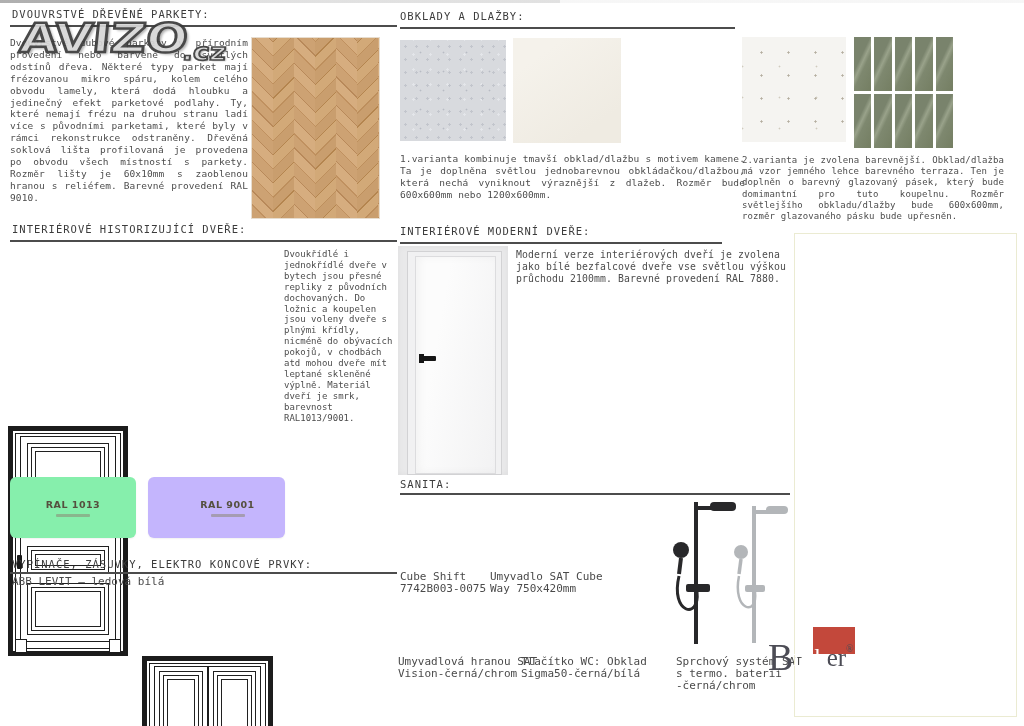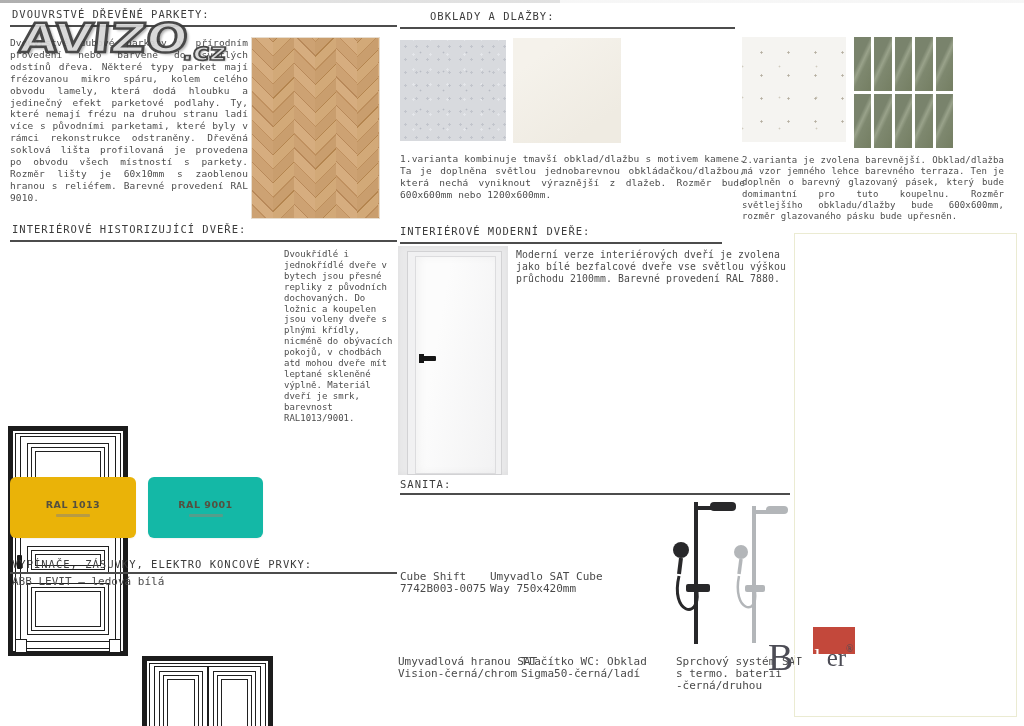--- a/index.html
+++ b/index.html
@@ -62,22 +62,22 @@
   
   .mdoor-wrap{background:#e9e9ea;box-shadow:inset 0 0 6px rgba(0,0,0,.05);}
   .mdoor-frame{position:absolute;left:9px;top:5px;right:6px;bottom:0;border:1px solid #d2d2d4;background:#f1f1f2;}
   .mdoor{position:absolute;left:7px;top:4px;right:5px;bottom:0;background:linear-gradient(100deg,#fcfcfc 30%,#f2f2f3);
       border:1px solid #dcdcde;box-shadow:inset 4px 0 8px rgba(0,0,0,.04);}
   .mhandle{position:absolute;left:3px;top:46%;width:17px;height:5px;background:#161616;border-radius:1px;}
   .mhandle::before{content:"";position:absolute;left:0;top:-2px;width:5px;height:9px;background:#161616;}
   
   .ral{border-radius:6px;display:flex;flex-direction:column;align-items:center;justify-content:center;
       box-shadow:0 1px 2px rgba(0,0,0,.06);}
-  .ral-1013{background:#eab308;}
-  .ral-9001{background:#14b8a6;}
+  .ral-1013{background:#86efac;}
+  .ral-9001{background:#c4b5fd;padding-left:22px;}
   .ral b{font-size:9.5px;letter-spacing:.5px;color:#55503f;font-family:"DejaVu Sans", sans-serif;}
   .ral i{display:block;width:34px;height:3px;background:#8d8775;opacity:.55;border-radius:1px;margin-top:4px;}
   .shower svg{display:block;}
   .sh-black{stroke:#28282a;fill:#28282a;}
   .sh-chrome{stroke:#b3b6b9;fill:#b3b6b9;}
   
   .frame-box{border:1px solid #ebebd2;}
   
   .logo{font-family:"Liberation Serif", serif;color:#4c4c55;z-index:10;}
   .logo-red{position:absolute;left:45px;top:5px;width:42px;height:27px;background:#c3483b;z-index:0;}
@@ -91,21 +91,21 @@
 </head>
 <body>
 
 <div class="abs topbar"></div>
 
 <div class="abs h" style="left:12px;top:8px;">DVOUVRSTVÉ DŘEVĚNÉ PARKETY:</div>
 <div class="abs rule" style="left:10px;top:25px;width:387px;"></div>
 <div class="abs body-text" style="left:10px;top:37px;width:238px;">Dvouvrstvé dubové parkety v přírodním provedení nebo barvené do světlých odstínů dřeva. Některé typy parket mají frézovanou mikro spáru, kolem celého obvodu lamely, která dodá hloubku a jedinečný efekt parketové podlahy. Ty, které nemají frézu na druhou stranu ladí více s původními parketami, které byly v rámci rekonstrukce odstraněny. Dřevěná soklová lišta profilovaná je provedena po obvodu všech místností s parkety. Rozměr lišty je 60x10mm s zaoblenou hranou s reliéfem. Barevné provedení RAL 9010.</div>
 <div class="abs parquet" style="left:252px;top:38px;width:127px;height:180px;"></div>
 
-<div class="abs h" style="left:400px;top:10px;margin-left:30px;">OBKLADY A DLAŽBY:</div>
+<div class="abs h" style="left:400px;top:10px;">OBKLADY A DLAŽBY:</div>
 <div class="abs rule" style="left:400px;top:27px;width:335px;"></div>
 <div class="abs tile-stone" style="left:400px;top:40px;width:106px;height:101px;"></div>
 <div class="abs tile-cream" style="left:513px;top:38px;width:108px;height:105px;"></div>
 <div class="abs body-text" style="left:400px;top:153px;width:345px;">1.varianta kombinuje tmavší obklad/dlažbu s motivem kamene. Ta je doplněna světlou jednobarevnou obkládačkou/dlažbou, která nechá vyniknout výraznější z dlažeb. Rozměr bude 600x600mm nebo 1200x600mm.</div>
 <div class="abs tile-terrazzo" style="left:742px;top:37px;width:104px;height:105px;"></div>
 <div class="abs green-grid" style="left:854px;top:37px;width:99px;height:111px;">
   <i></i>
     <i></i>
     <i></i>
     <i></i>
@@ -203,27 +203,27 @@
   </svg>
 </div>
 
 <div class="abs lbl" style="left:398px;top:656px;">
   <span>Umyvadlová hranou SAT</span>
   <span>Vision-černá/chrom</span>
 </div>
 
 <div class="abs lbl" style="left:521px;top:656px;">
   <span>Tlačítko WC: Obklad</span>
-  <span>Sigma50-černá/ladí</span>
+  <span>Sigma50-černá/bílá</span>
 </div>
 
 <div class="abs lbl" style="left:668px;top:656px;margin-left:8px;">
   <span>Sprchový systém SAT</span>
   <span>s termo. baterií</span>
-  <span>-černá/druhou</span>
+  <span>-černá/chrom</span>
 </div>
 
 <div class="abs h" style="left:12px;top:558px;">VYPÍNAČE, ZÁSUVKY, ELEKTRO KONCOVÉ PRVKY:</div>
 <div class="abs rule" style="left:10px;top:572px;width:387px;"></div>
 <div class="abs lbl" style="left:12px;top:576px;">ABB LEVIT – ledová bílá</div>
 
 <div class="abs frame-box" style="left:794px;top:233px;width:221px;height:482px;"></div>
 
 <div class="abs logo" style="left:768px;top:622px;width:232px;height:85px;">
   <div class="logo-red"></div>

